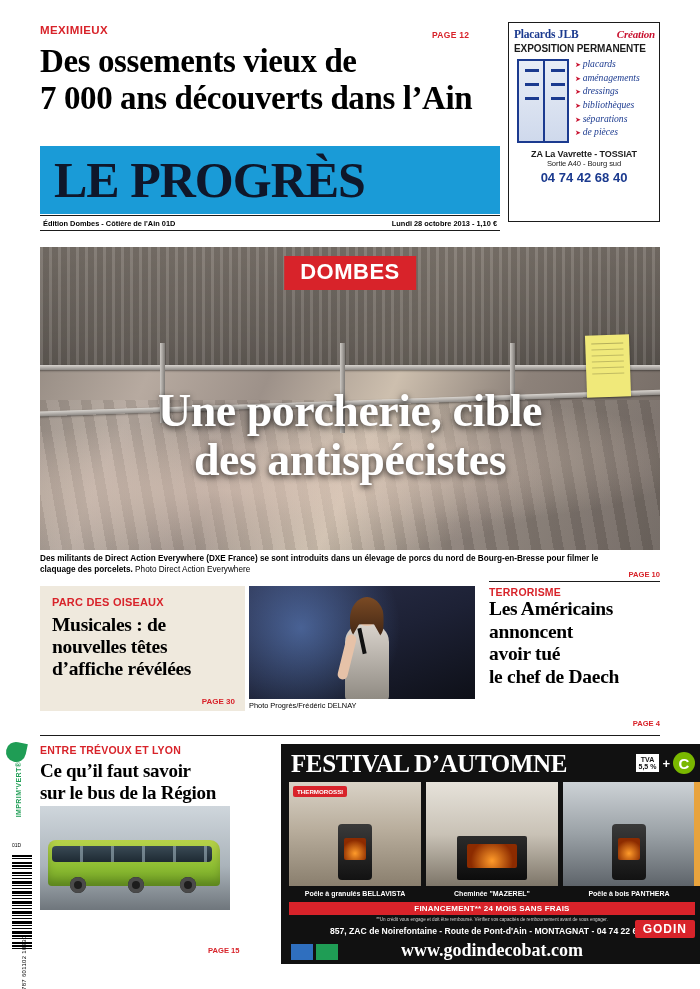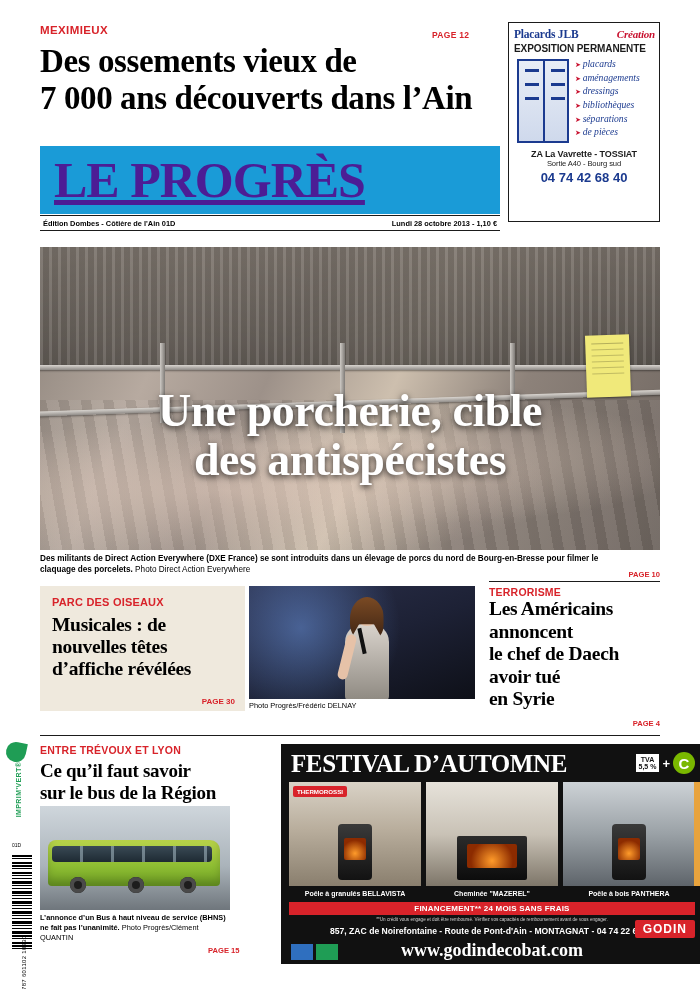--- a/index.html
+++ b/index.html
@@ -79,22 +79,22 @@
     position:absolute; right:1px; bottom:1px; font-size:4.5px; color:#888;
     transform:rotate(90deg); transform-origin:right bottom;
   }
 
   
   .masthead {
     position:absolute; left:40px; top:146px; width:460px; height:68px;
     background:#1a9bd7;
   }
   .masthead .logo {
-    color:#4c1d95; font-family:"Liberation Serif", serif; font-weight:bold;
-    font-size:50px; letter-spacing:-1px; line-height:68px; padding-left:14px;text-decoration:underline;
+    color:#0f172a; font-family:"Liberation Serif", serif; font-weight:bold;
+    font-size:50px; letter-spacing:-1px; line-height:68px; padding-left:14px;
   }
   .mast-line {
     position:absolute; left:40px; top:215px; width:460px;
     border-top:1.5px solid #1b1b1b; border-bottom:1.5px solid #1b1b1b;
     height:16px;
   }
   .mast-line .edition {
     position:absolute; left:3px; top:2.5px; font-size:7.4px; font-weight:bold;
   }
   .mast-line .dateline {
@@ -445,20 +445,21 @@
   </div>
 
   <div class="main-photo">
     <div class="pig-bg"></div>
     <div class="pig-rail" style="top:118px;"></div>
     <div class="pig-rail" style="top:150px; transform:rotate(-2deg);"></div>
     <div class="pig-post" style="left:120px; top:96px; height:80px;"></div>
     <div class="pig-post" style="left:300px; top:96px; height:90px;"></div>
     <div class="pig-post" style="left:470px; top:96px; height:70px;"></div>
     <div class="yellow-note"></div>
+    <div class="badge-dombes">DOMBES</div>
     <div class="photo-headline">
       <div>Une porcherie, cible</div>
       <div>des antispécistes</div>
     </div>
   </div>
   <div class="photo-caption">
     <span>Des militants de Direct Action Everywhere (DXE France) se sont introduits dans un élevage de porcs du nord de Bourg-en-Bresse pour filmer le claquage des porcelets.</span><span class="credit"> Photo Direct Action Everywhere</span>
   </div>
   <div class="page-ref-10">PAGE 10</div>
 
@@ -484,45 +485,41 @@
       <div class="pm-mic"></div>
     </div>
   </div>
   <div class="caption-musicales">Photo Progrès/Frédéric DELNAY</div>
 
   <div class="box-terrorisme">
     <div class="kicker">TERRORISME</div>
     <div class="title">
       <div>Les Américains</div>
       <div>annoncent</div>
+      <div>avoir tué</div>
       <div>le chef de Daech</div>
-      <div>avoir tué</div>
-      <div>en Syrie</div>
     </div>
   </div>
   <div class="page-ref-4">PAGE 4</div>
 
   <div class="rule-full"></div>
 
   <div class="box-bus">
     <div class="kicker">ENTRE TRÉVOUX ET LYON</div>
     <div class="title">
       <div>Ce qu’il faut savoir</div>
       <div>sur le bus de la Région</div>
     </div>
   </div>
   <div class="photo-bus">
     <div class="bus-body"></div>
     <div class="bus-win"></div>
     <div class="bus-wheel bus-w1"></div>
     <div class="bus-wheel bus-w2"></div>
     <div class="bus-wheel bus-w3"></div>
-  </div>
-  <div class="caption-bus">
-    <span>L’annonce d’un Bus à haut niveau de service (BHNS) ne fait pas l’unanimité.</span><span class="credit"> Photo Progrès/Clément QUANTIN</span>
   </div>
   <div class="page-ref-15">PAGE 15</div>
 
   <div class="ad-godin">
     <div class="godin-title">FESTIVAL D’AUTOMNE</div>
     <div class="tva-badge">
       <div class="t">
         <div>TVA</div>
         <div>5,5 %</div>
       </div>

